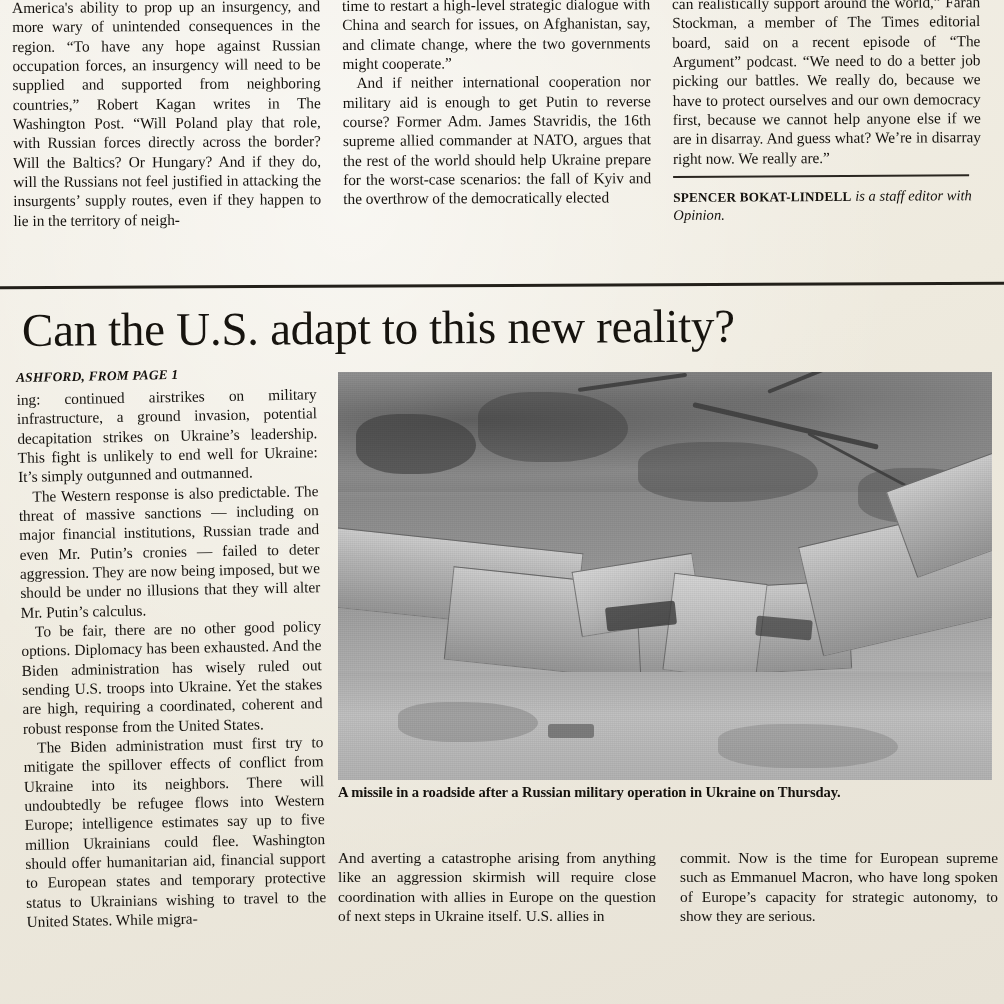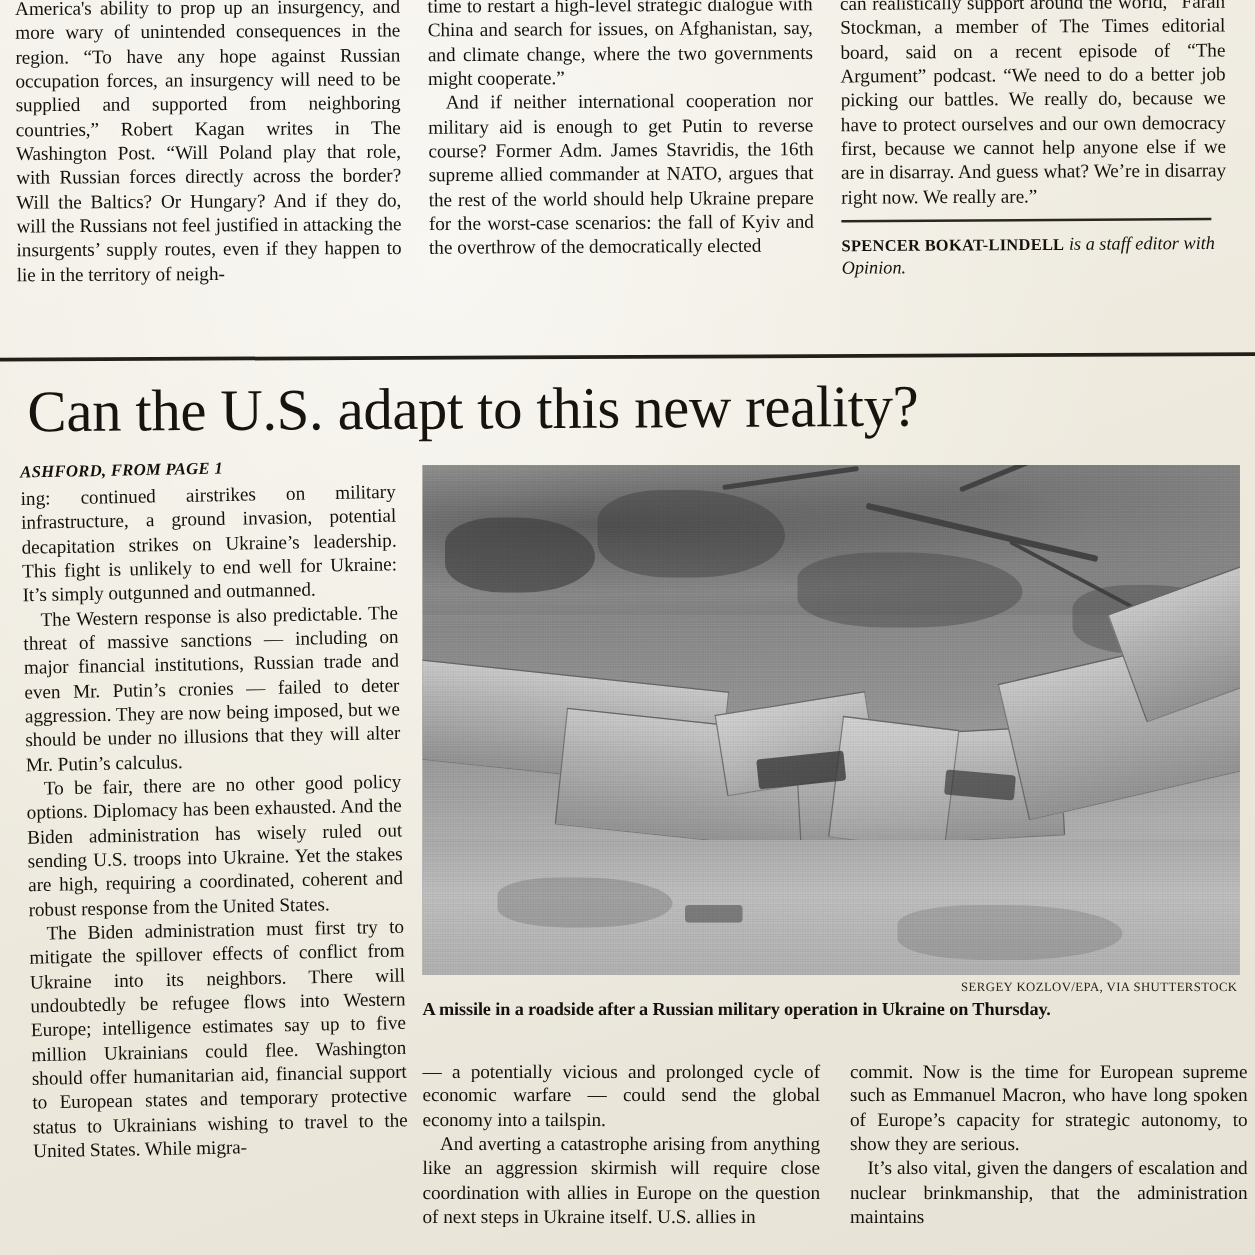--- a/index.html
+++ b/index.html
@@ -312,30 +312,27 @@
           <div class="ph-dark" style="left:268px; top:232px; width:70px; height:24px; transform: rotate(-6deg); opacity:.8;"></div>
           <div class="ph-dark" style="left:418px; top:246px; width:56px; height:20px; transform: rotate(5deg); opacity:.7;"></div>
 
           <div style="position:absolute; left:0; top:300px; width:100%; height:108px; background:linear-gradient(180deg, #b0aba0 0%, #c3beb2 40%, #b6b1a6 100%);"></div>
           <div class="ph-debris" style="left:60px; top:330px; width:140px; height:40px; opacity:.35;"></div>
           <div class="ph-debris" style="left:380px; top:352px; width:180px; height:44px; opacity:.3;"></div>
           <div class="ph-dark" style="left:210px; top:352px; width:46px; height:14px; opacity:.5;"></div>
 
           <div class="ph-grain"></div>
         </div>
-        <div class="photo-credit">SERGEY KOZLOV/EPA, VIA SHUTTERSTOCK</div>
         <div class="photo-caption">A missile in a roadside after a Russian military operation in Ukraine on Thursday.</div>
       </div>
 
       <div class="bottom-cols">
         <div class="bcol">
-          <p class="noindent">— a potentially vicious and prolonged cycle of economic warfare — could send the global economy into a tailspin.</p>
           <p>And averting a catastrophe arising from anything like an aggression skirmish will require close coordination with allies in Europe on the question of next steps in Ukraine itself. U.S. allies in</p>
         </div>
         <div class="bcol">
           <p class="noindent">commit. Now is the time for European supreme such as Emmanuel Macron, who have long spoken of Europe’s capacity for strategic autonomy, to show they are serious.</p>
-          <p>It’s also vital, given the dangers of escalation and nuclear brinkmanship, that the administration maintains</p>
         </div>
       </div>
 
     </div>
   </div>
 </div>
 
 </body></html>

